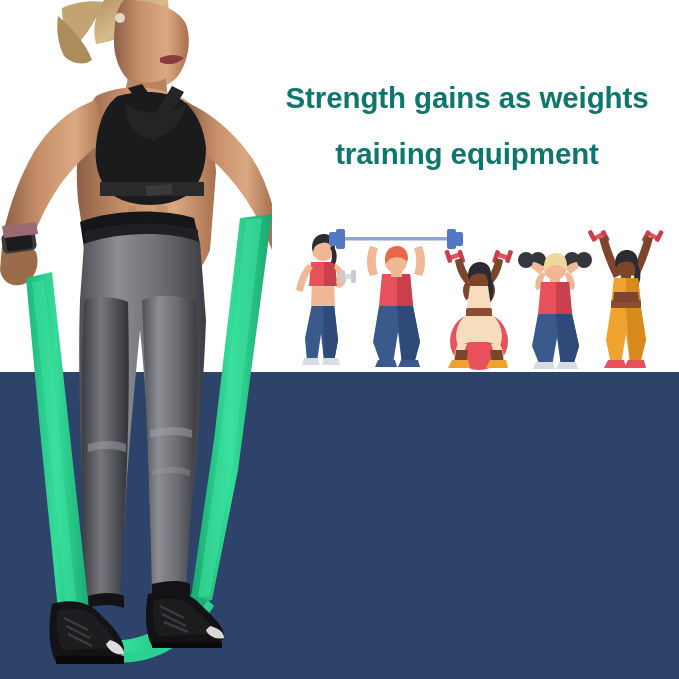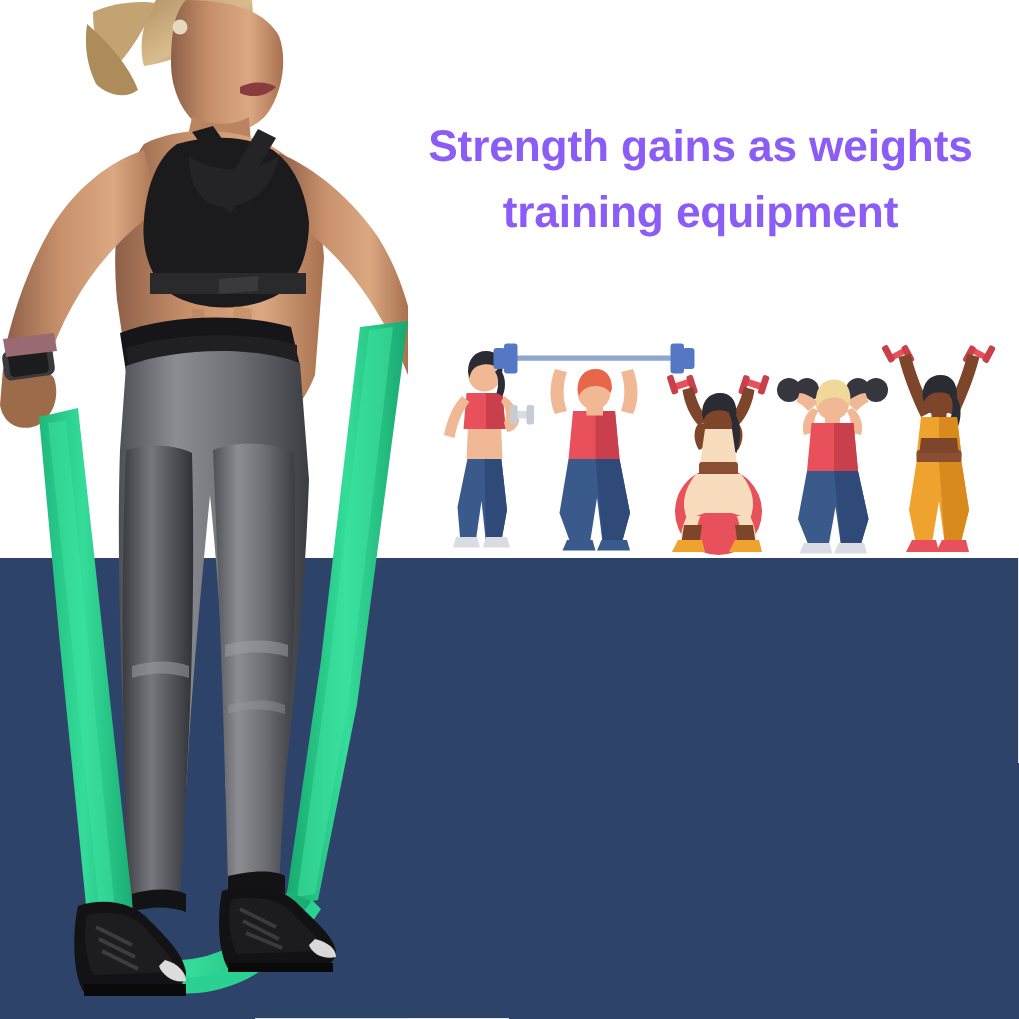--- a/index.html
+++ b/index.html
@@ -39,27 +39,27 @@
   }
   .photo svg { display: block; }
 
   
   .headline {
     position: absolute;
     left: 258px;
     top: 76px;
     width: 418px;
     text-align: center;
-    color: #8b5cf6;
+    color: #0f766e;
     font-size: 29.5px;
     font-weight: bold;
     line-height: 44px;
     letter-spacing: -0.1px;
   }
-  .headline .l2 { display: block; }
+  .headline .l2 { display: block; margin-top: 12px; }
 
   
   .illo {
     position: absolute;
     left: 290px;
     top: 222px;
     width: 389px;
     height: 150px;
   }
   .illo svg { display: block; }

